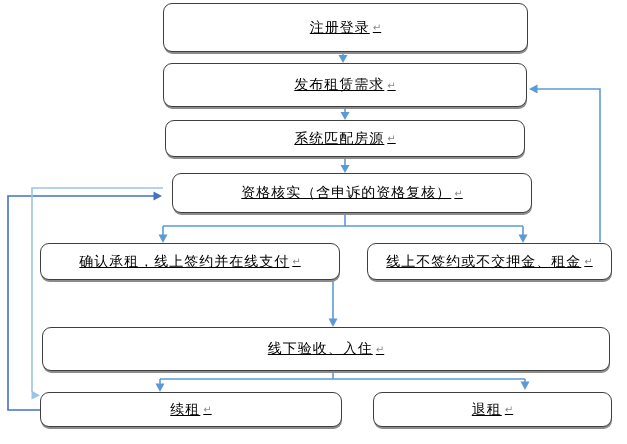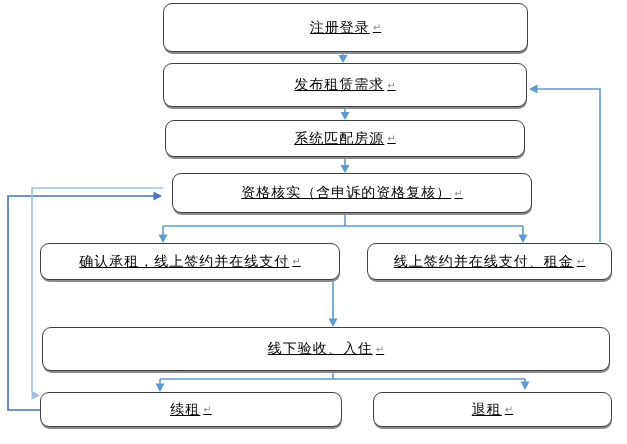--- a/index.html
+++ b/index.html
@@ -112,21 +112,21 @@
     <span>资格核实（含申诉的资格复核）</span>
       <span class="pmark">↵</span>
   </div>
 
   <div class="node" style="left:40px;top:243px;width:300px;height:37px;">
     <span>确认承租，线上签约并在线支付</span>
       <span class="pmark">↵</span>
   </div>
 
   <div class="node" style="left:367px;top:243px;width:245px;height:37px;">
-    <span>线上签约并在线支付、租金</span>
+    <span>线上不签约或不交押金、租金</span>
       <span class="pmark">↵</span>
   </div>
 
   <div class="node" style="left:42px;top:327px;width:568px;height:44px;">
     <span>线下验收、入住</span>
       <span class="pmark">↵</span>
   </div>
 
   <div class="node" style="left:40px;top:392px;width:302px;height:35px;">
     <span>续租</span>

